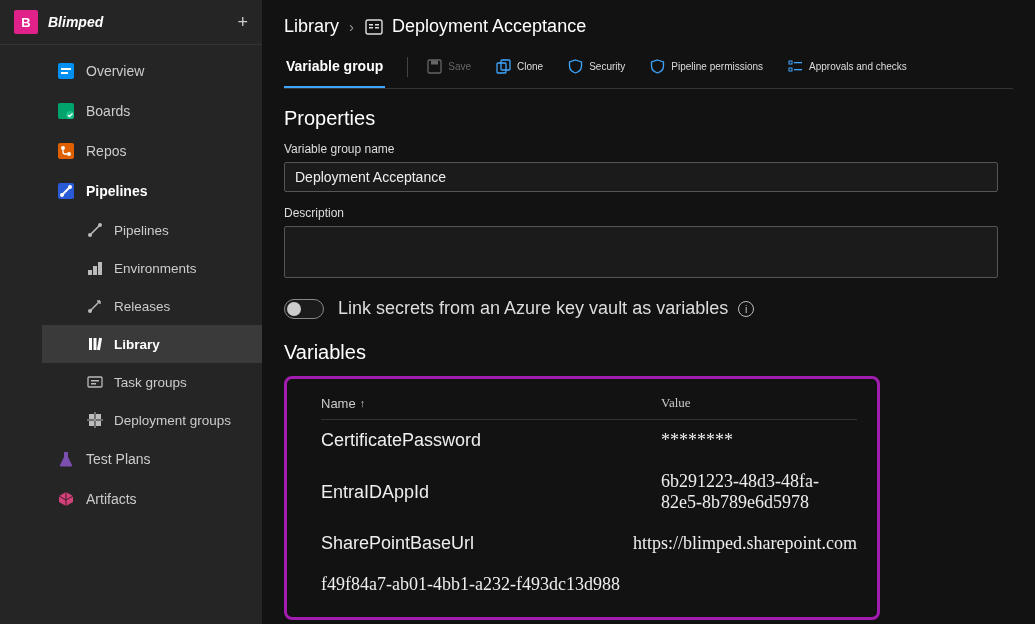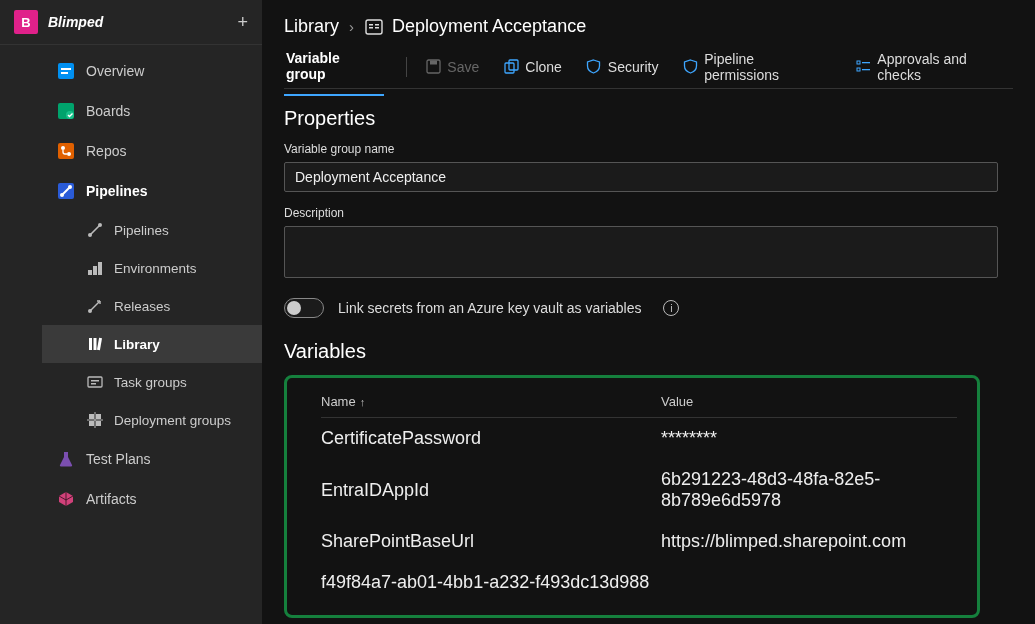--- a/index.html
+++ b/index.html
@@ -20,40 +20,40 @@
   .nav-item.sub .ico { width:18px; height:18px; }
 
   
   .main { flex:1; background:#121212; padding: 16px 22px 0 22px; overflow:hidden; }
   .breadcrumb { display:flex; align-items:center; font-size:18px; color:#fff; margin-bottom:8px; }
   .breadcrumb .bc-sep { margin:0 10px; color:#999; font-size:15px;}
   .breadcrumb .bc-ico { margin-right:8px; }
   .tabbar { display:flex; align-items:center; border-bottom:1px solid #333; height:44px; margin-bottom:18px;}
   .tabbar .tab { font-size:14px; font-weight:600; color:#fff; padding:12px 2px; border-bottom:2px solid #3ea6ff; margin-right:22px;}
   .tabbar .divider { width:1px; height:20px; background:#444; margin-right:18px;}
-  .cmd { display:flex; align-items:center; font-size:14px; color:#ddd; margin-right:24px; cursor:pointer;}
+  .cmd { display:flex; align-items:center; font-size:10px; color:#ddd; margin-right:24px; cursor:pointer;}
   .cmd.disabled { color:#666; cursor:default;}
   .cmd .ci { width:16px; height:16px; margin-right:6px; display:flex; align-items:center; justify-content:center;}
   
   .section-h { font-size:20px; color:#fff; margin-bottom:12px; font-weight:400;}
   .field-label { font-size:12px; color:#ddd; margin-bottom:6px; display:block;}
   .text-input { width:714px; background:#1b1b1b; border:1px solid #555; color:#eee; font-size:14px; padding:6px 10px; border-radius:2px; }
   .textarea { width:714px; height:52px; background:#1b1b1b; border:1px solid #555; border-radius:2px; color:#eee; padding:6px 10px; resize:none; font-size:14px;}
   .spacer-m { height:14px; }
   
   .toggle-row { display:flex; align-items:center; margin-top:16px; margin-bottom:22px;}
   .toggle { width:40px; height:20px; border-radius:10px; border:1px solid #888; background:#1b1b1b; position:relative; margin-right:14px;}
   .toggle::after { content:""; position:absolute; left:2px; top:2px; width:14px; height:14px; border-radius:50%; background:#ccc;}
-  .toggle-label { font-size:14px; color:#ddd; margin-right:22px;}
+  .toggle-label { font-size:18px; color:#ddd; margin-right:10px;}
   .info-icon { width:16px; height:16px; border:1.5px solid #bbb; border-radius:50%; color:#bbb; font-size:11px; display:flex; align-items:center; justify-content:center;}
 
-  .var-box { border:3px solid #15803d; border-radius:8px; padding:8px 20px 12px 34px; width:696px; }
+  .var-box { border:3px solid #a21caf; border-radius:8px; padding:8px 20px 12px 34px; width:596px; }
   .var-head { display:flex; font-size:13px; color:#ccc; padding:8px 0; border-bottom:1px solid #333;}
   .col-name { width:340px; display:flex; align-items:center;}
-  .col-val { flex:1; }
+  .col-val { flex:1;font-family:Liberation Serif, serif; }
   .sort-arrow { margin-left:4px; font-size:11px; color:#bbb;}
   .var-row { display:flex; font-size:18px; color:#eee; padding:10px 0;}
   
   svg { display:block; }
 </style>
 </head>
 <body>
 
 <div class="sidebar">
   <div class="project-header">

